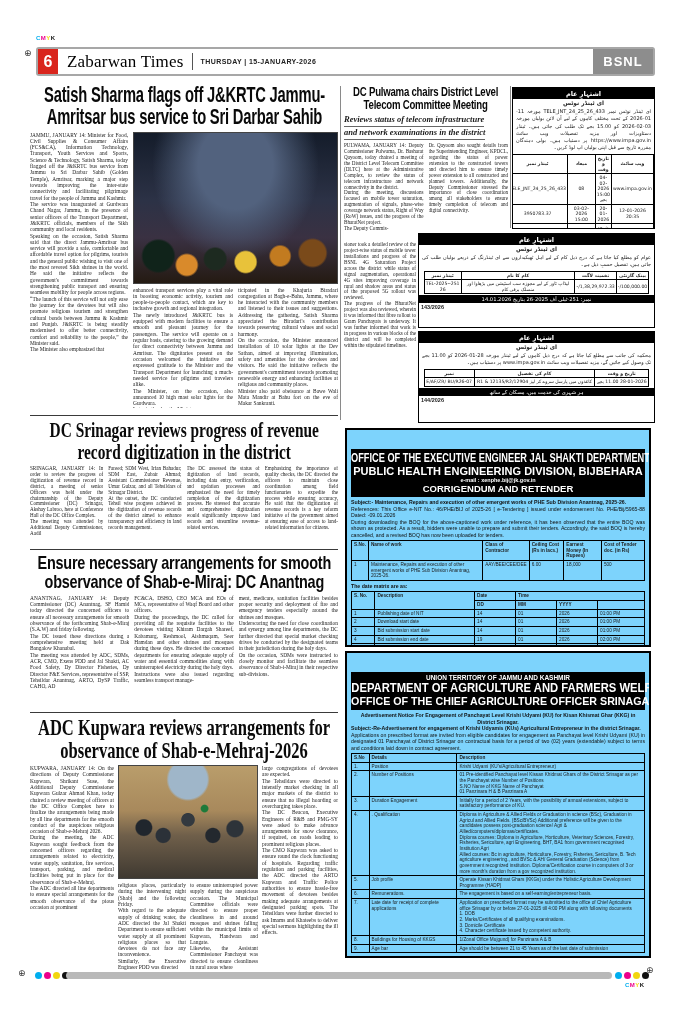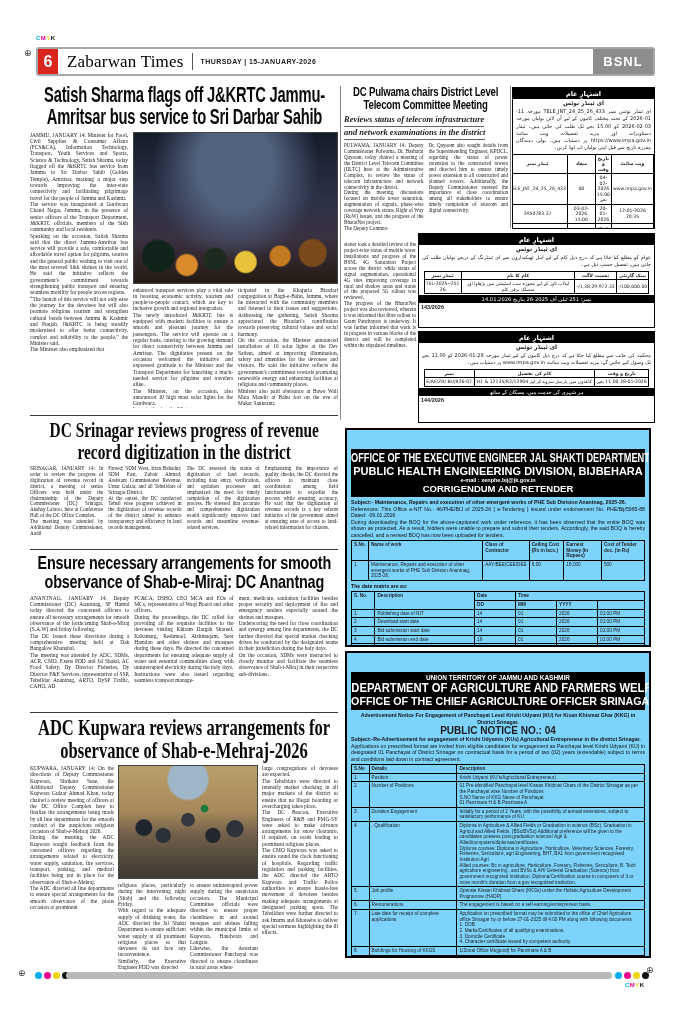--- a/index.html
+++ b/index.html
@@ -388,21 +388,20 @@
     </div>
   </section>
 
   <div class="notice" style="left:345px;top:651px;width:306px;height:307px;">
     <div class="blackbox">
       <div style="font-size:6.5px;font-weight:800;">UNION TERRITORY OF JAMMU AND KASHMIR</div>
       <div class="nb-l" style="font-size:12.5px;width:111%;margin-left:-5.5%;transform:scaleX(0.90);">DEPARTMENT OF AGRICULTURE AND FARMERS WELFARE</div>
       <div class="nb-l" style="font-size:11.5px;width:107.5%;margin-left:-3.75%;transform:scaleX(0.93);">OFFICE OF THE CHIEF AGRICULTURE OFFICER SRINAGAR</div>
     </div>
     <div class="n-small" style="font-weight:800;text-align:center;margin-top:2px;">Advertisement Notice For Engagement of Panchayat Level Krishi Udyami (KU) for Kisan Khismat Ghar (KKG) in District Srinagar.</div>
-    <div style="font-family:'Liberation Sans',sans-serif;font-weight:800;font-size:10px;text-align:center;">PUBLIC NOTICE NO.: 04</div>
     <div class="n-small" style="font-weight:bold;">Subject:-Re-Advertisement for engagement of Krishi Udyamis (KUs) Agricultural Entrepreneur in the district Srinagar.</div>
     <div class="n-small">Applications on prescribed format are invited from eligible candidates for engagement as Panchayat level Krishi Udyami (KU) in designated 01 Panchayat of District Srinagar on contractual basis for a period of two (02) years (extendable) subject to terms and conditions laid down in contract agreement.</div>
     <table class="nt">
       <tbody>
           <tr>
         <th style="width:6%">S.No</th>
         <th style="width:30%">Details</th>
         <th>Description</th>
       </tr>
       <tr>

